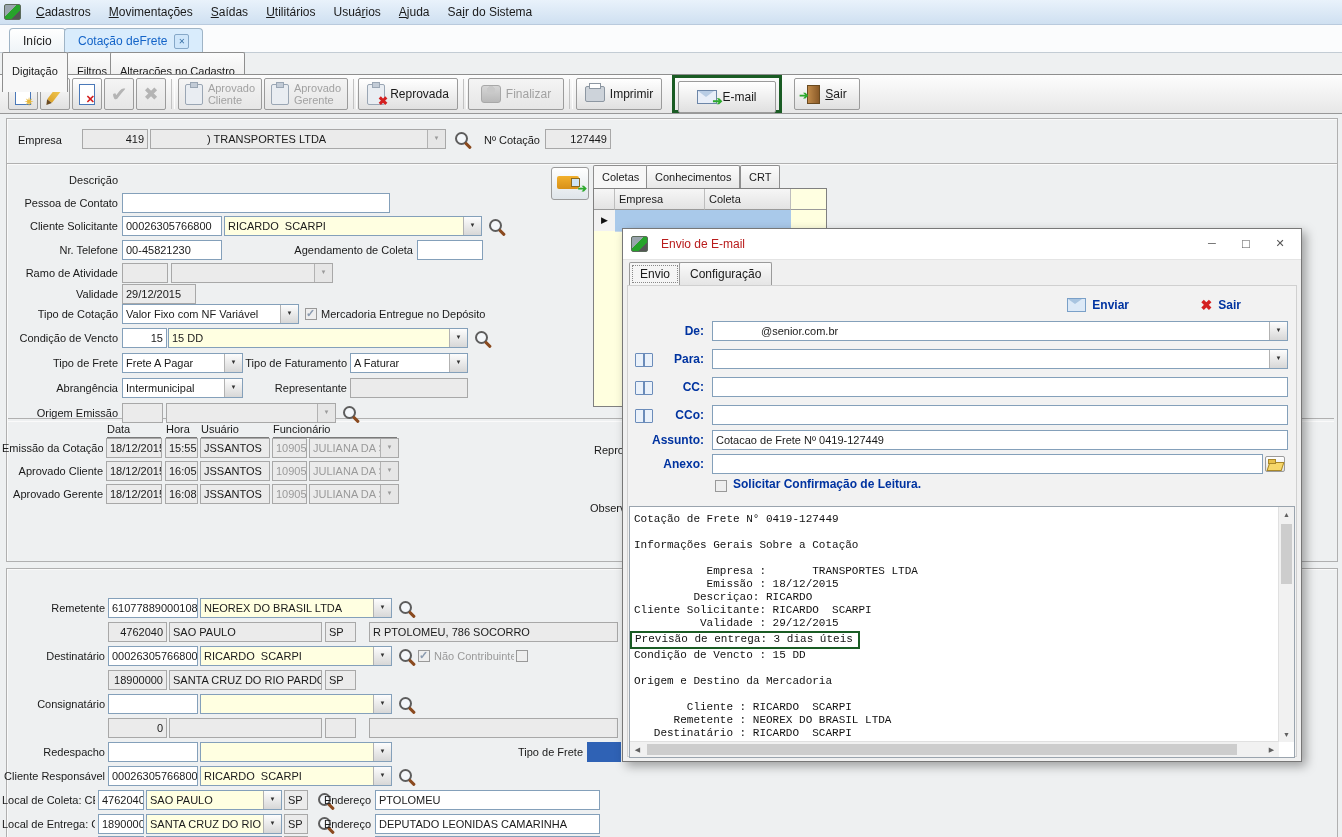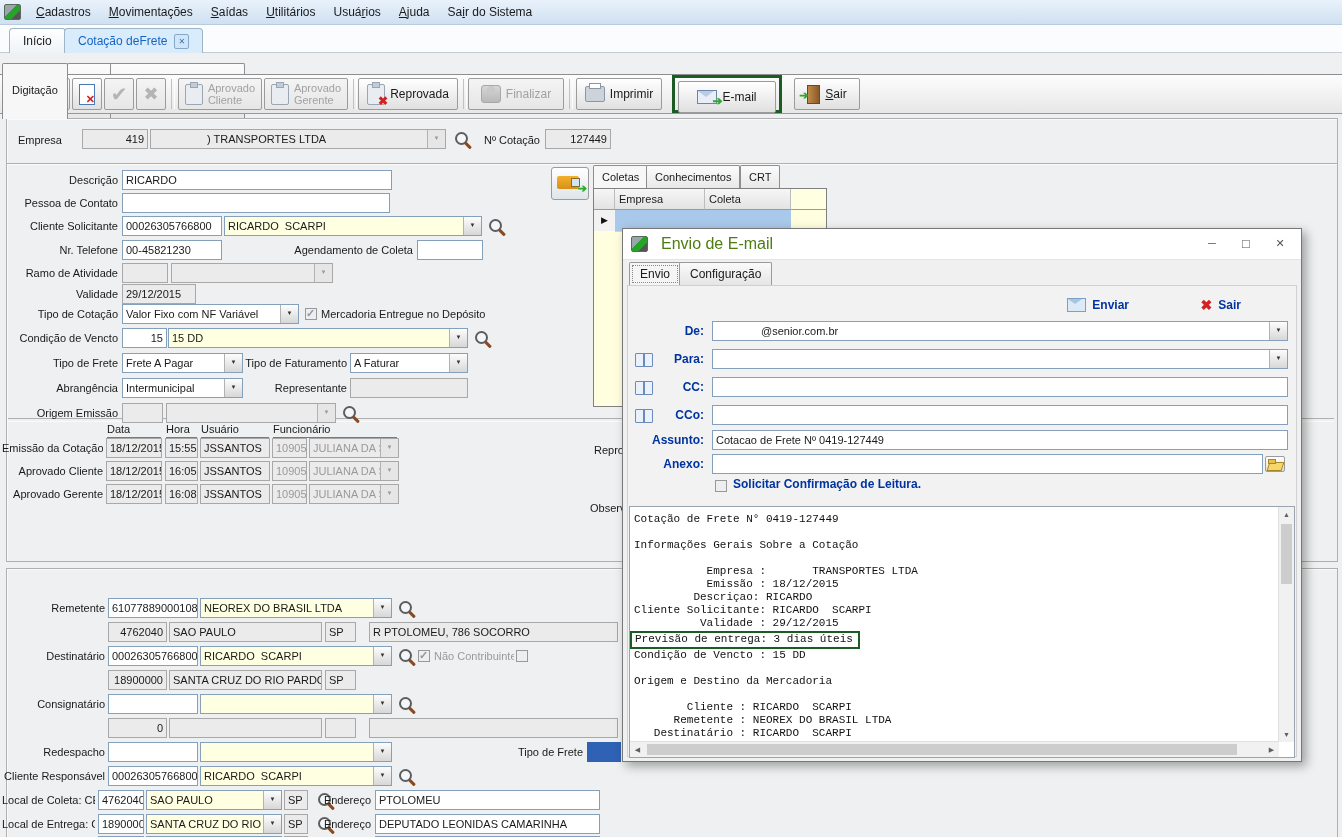--- a/index.html
+++ b/index.html
@@ -26,21 +26,21 @@
   .mitem{padding:0 9px;line-height:24px;white-space:pre}
   .appicon{width:15px;height:14px;margin:0 6px 0 4px;background:linear-gradient(135deg,#9aa5ad 0 40%,#27a32b 40% 70%,#555 70%);border:1px solid #5a6a5a;border-radius:2px}
   
   #tabstrip{position:absolute;left:0;top:25px;width:1342px;height:27px;background:#fbfcfd;border-bottom:1px solid #c3ccd4}
   .wtab{position:absolute;top:3px;height:24px;line-height:24px;padding:0 13px;border:1px solid #9fb4c6;border-bottom:none;border-radius:4px 4px 0 0;background:linear-gradient(#ffffff,#eef3f7);font-size:12px}
   .wtab.act{background:#d9ecfc;color:#1464c8;display:flex;align-items:center;gap:7px}
   .tclose{width:15px;height:15px;box-sizing:border-box;border:1px solid #86a8c8;background:#cfe6fa;border-radius:2px;text-align:center;font-size:8px;line-height:13px;color:#3c74a8}
   .tclose::after{content:"✕"}
   
   #subtabs{position:absolute;left:0;top:52px;width:1342px;height:23px}
-  .stab{position:absolute;top:11px;height:22px;line-height:21px;padding:16px 9px;border:1px solid #8e8e8e;border-bottom:none;border-radius:2px 2px 0 0;background:linear-gradient(#fcfcfc,#e7e7e7)}
+  .stab{position:absolute;top:0;height:22px;line-height:21px;padding:8px 9px;border:1px solid #8e8e8e;border-bottom:none;border-radius:2px 2px 0 0;background:linear-gradient(#fcfcfc,#e7e7e7)}
   .stab.act{background:#f7f7f7;font-weight:normal;z-index:2;height:23px}
   #subtab-base{position:absolute;left:0;top:74px;width:1342px;height:1px;background:#8e8e8e}
   
   #toolbar{position:absolute;left:0;top:75px;width:1342px;height:38px;background:linear-gradient(#fdfdfd,#e7e7e7);border-bottom:1px solid #989898}
   .tbtn{position:absolute;top:3px;height:32px;box-sizing:border-box;border:1px solid #9b9b9b;border-radius:2px;background:linear-gradient(#ffffff,#e0e0e0);display:flex;align-items:center;justify-content:center;gap:5px;font-size:12px;padding:0 6px}
   .tbtn.dd{color:#a2a2a2;background:linear-gradient(#f4f4f4,#e6e6e6)}
   .two{font-size:11px;line-height:12px;text-align:left;color:inherit}
   .greenbox{position:absolute;top:0;height:38px;box-sizing:border-box;border:3px solid #1a5c24}
   .greenbox .tbtn{position:absolute;left:3px;top:3px}
   
@@ -75,21 +75,21 @@
   #grid{position:absolute;left:593px;top:188px;width:234px;height:219px;border:1px solid #808080;background:#ffffdf;box-sizing:border-box}
   .gh{position:absolute;top:0;height:21px;box-sizing:border-box;background:linear-gradient(#f6f6f6,#e3e3e3);border-right:1px solid #bdbdbd;border-bottom:1px solid #9a9a9a;line-height:20px;padding:0 4px}
   .grow{position:absolute;top:21px;height:21px;background:#a9c9ea;border-bottom:1px solid #c8d8e8}
   .gmark{position:absolute;left:0;top:21px;width:21px;height:21px;background:#f2f2f2;border-right:1px solid #bdbdbd;text-align:center;line-height:20px;font-size:9px;color:#111}
   .gmark::after{content:"▶"}
   
   .ehdr{position:absolute;height:15px;line-height:14px;border-bottom:1px solid #7a7a7a;font-size:11px}
   
   #dialog{position:absolute;left:622px;top:228px;width:680px;height:534px;background:#f0f0f0;border:1px solid #777;box-shadow:4px 4px 10px rgba(0,0,0,0.35);box-sizing:border-box}
   #dlg-title{position:absolute;left:0;top:0;right:0;height:30px;background:#ffffff;border-bottom:1px solid #e4e4e4;display:flex;align-items:center}
-  #dlg-title .t{color:#4d7c0f;font-size:16px;margin-left:7px}
+  #dlg-title .t{color:#b91c1c;font-size:12px;margin-left:7px}
   .dlgbtn{position:absolute;top:0;width:34px;height:29px;text-align:center;line-height:29px;color:#555;font-size:11px}
   .g-min::after{content:"─"}.g-max::after{content:"□";font-size:13px}.g-close::after{content:"✕"}
   .dtab{position:absolute;top:33px;height:23px;line-height:22px;padding:0 10px;border:1px solid #9a9a9a;border-bottom:none;border-radius:2px 2px 0 0;background:linear-gradient(#fafafa,#e4e4e4);font-size:12px}
   .dtab.act{background:#f5f5f5;outline:1px dotted #888;outline-offset:-4px}
   #dlg-content{position:absolute;left:4px;top:56px;right:4px;bottom:4px;border:1px solid #d0d0d0;background:#f2f2f2}
   .dlbl{position:absolute;height:21px;line-height:21px;text-align:right;color:#0033a0;font-weight:bold;font-size:12px;white-space:pre}
   .dact{position:absolute;height:20px;display:flex;align-items:center;gap:6px;color:#0033a0;font-weight:bold;font-size:12px}
   .i-env2{width:17px;height:12px;background:#dce9f7;border:1px solid #7aa0c8;position:relative}
   .i-env2::before{content:"";position:absolute;left:0;top:0;border-left:7px solid transparent;border-right:7px solid transparent;border-top:5px solid #a8c4e0}
   .i-redx::after{content:"✖";color:#d42020;font-size:14px;font-weight:bold}
@@ -202,21 +202,20 @@
   <div class="fld dis rt" style="left:82px;top:129px;width:66px">419</div>
   <div class="fld dis combo" style="left:150px;top:129px;width:296px;padding-left:56px"><span>) TRANSPORTES LTDA</span><span class="cbtn"></span></div>
   <span class="loupe" style="left:455px;top:132px"></span>
   <span class="lbl" style="left:478px;top:130px;width:62px">Nº Cotação</span>
   <div class="fld dis rt" style="left:545px;top:129px;width:66px">127449</div>
 
   <div class="panel" style="left:6px;top:163px;width:1330px;height:397px"></div>
   <div class="etch" style="left:8px;top:418px;width:1326px"></div>
 
   <span class="lbl" style="left:2px;top:170px;width:116px">Descrição</span>
-  <div class="fld" style="left:122px;top:170px;width:270px">RICARDO</div>
 
   <span class="lbl" style="left:2px;top:193px;width:116px">Pessoa de Contato</span>
   <div class="fld" style="left:122px;top:193px;width:268px"></div>
 
   <span class="lbl" style="left:2px;top:216px;width:116px">Cliente Solicitante</span>
   <div class="fld" style="left:122px;top:216px;width:100px">00026305766800</div>
   <div class="fld yel combo" style="left:224px;top:216px;width:258px"><span>RICARDO  SCARPI</span><span class="cbtn"></span></div>
   <span class="loupe" style="left:489px;top:219px"></span>
 
   <span class="lbl" style="left:2px;top:240px;width:116px">Nr. Telefone</span>

